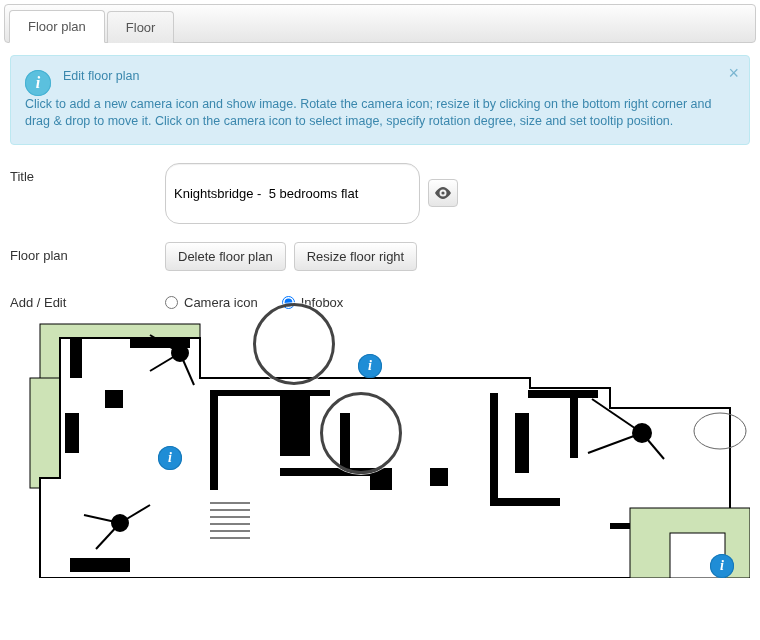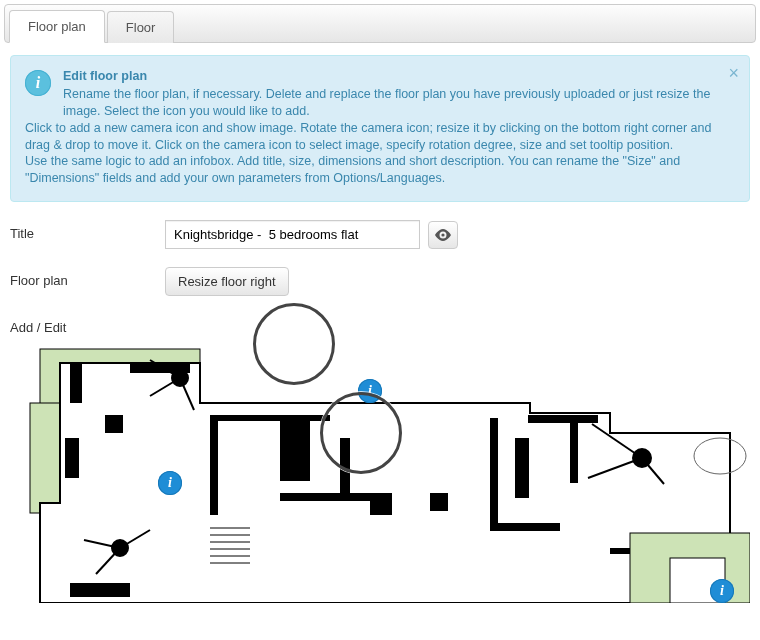--- a/index.html
+++ b/index.html
@@ -69,32 +69,32 @@
     font-family: Georgia, serif;
     font-style: italic;
     display: flex; align-items: center; justify-content: center;
     font-size: 16px;
     flex: 0 0 26px;
     margin-right: 12px;
     margin-top: 2px;
     box-shadow: inset 0 0 0 1px #46b1d2;
   }
   .info-head-text { flex: 1; }
-  .info-title { font-weight: bold; margin-bottom: 1px; }
+  .info-title { font-weight: normal; margin-bottom: 1px; }
   .info-para { }
 
   .form-area { margin-top: 18px; }
   .form-row { display: flex; align-items: flex-start; margin-bottom: 18px; justify-content: space-between; }
   .form-label { width: 155px; padding-top: 6px; color: #333; }
   .form-field { flex: 1; display: flex; align-items: center; gap: 8px; }
   .text-input {
     width: 255px;
-    padding: 6px 8px;
-    border: 1px solid #ccc;
-    border-radius: 0;
+    padding: 22px 8px;
+    border: 1px solid #ccc;
+    border-radius: 14px;
     font-size: 13px;
     box-shadow: inset 0 1px 1px rgba(0,0,0,.06);
   }
   .btn {
     padding: 6px 12px;
     border: 1px solid #ccc;
     background: linear-gradient(#fff,#e6e6e6);
     border-radius: 4px;
     font-size: 13px;
     color: #333;
@@ -147,50 +147,61 @@
 </div>
 
 <div class="content">
 
   <div class="info-panel">
     <span class="info-close">×</span>
     <div class="info-head">
       <div class="info-icon-circle">i</div>
       <div class="info-head-text">
         <div class="info-title">Edit floor plan</div>
-        <div>Rename the floor plan, if necessary. Delete and replace the floor plan you have previously uploaded or just resize the image. Select the icon you would like to add.</div>
       </div>
     </div>
     <div class="info-para">Click to add a new camera icon and show image. Rotate the camera icon; resize it by clicking on the bottom right corner and drag &amp; drop to move it. Click on the camera icon to select image, specify rotation degree, size and set tooltip position.</div>
-    <div class="info-para">Use the same logic to add an infobox. Add title, size, dimensions and short description. You can rename the "Size" and "Dimensions" fields and add your own parameters from Options/Languages.</div>
   </div>
 
   <div class="form-area">
     <div class="form-row">
       <div class="form-label">Title</div>
       <div class="form-field">
         <input class="text-input" value="Knightsbridge -  5 bedrooms flat" style="">
         <button class="btn btn-icon">
           <svg class="eye-icon" viewBox="0 0 16 12">
             <path d="M8 0C3.5 0 0 6 0 6s3.5 6 8 6 8-6 8-6-3.5-6-8-6zm0 9.5A3.5 3.5 0 1 1 8 2.5a3.5 3.5 0 0 1 0 7z" fill="#555"></path>
             <circle cx="8" cy="6" r="1.6" fill="#555"></circle>
           </svg>
         </button>
       </div>
     </div>
 
     <div class="form-row">
       <div class="form-label">Floor plan</div>
       <div class="form-field">
+        <button class="btn">Delete floor plan</button>
         <button class="btn">Resize floor right</button>
       </div>
     </div>
 
     <div class="form-row" style="margin-bottom:8px;">
       <div class="form-label">Add / Edit</div>
+      <div class="form-field">
+        <div class="radio-wrap">
+          <label class="radio-item">
+            <input type="radio" name="ae" style="">
+            <span>Camera icon</span>
+          </label>
+          <label class="radio-item">
+            <input type="radio" name="ae" checked="" style="">
+            <span>Infobox</span>
+          </label>
+        </div>
+      </div>
     </div>
   </div>
 
   <div class="plan-wrap">
     <svg class="plan" width="740" height="260" viewBox="0 0 740 260">
 
       <rect x="30" y="6" width="160" height="130" fill="#cde3b6" stroke="#000" stroke-width="1"></rect>
       <rect x="20" y="60" width="30" height="110" fill="#cde3b6" stroke="#000" stroke-width="1"></rect>
 
       <path d="M50 20 H190 V60 H520 V70 H600 V90 H720 V260 H30 V160 H50 Z" fill="#fff" stroke="#000" stroke-width="2"></path>

